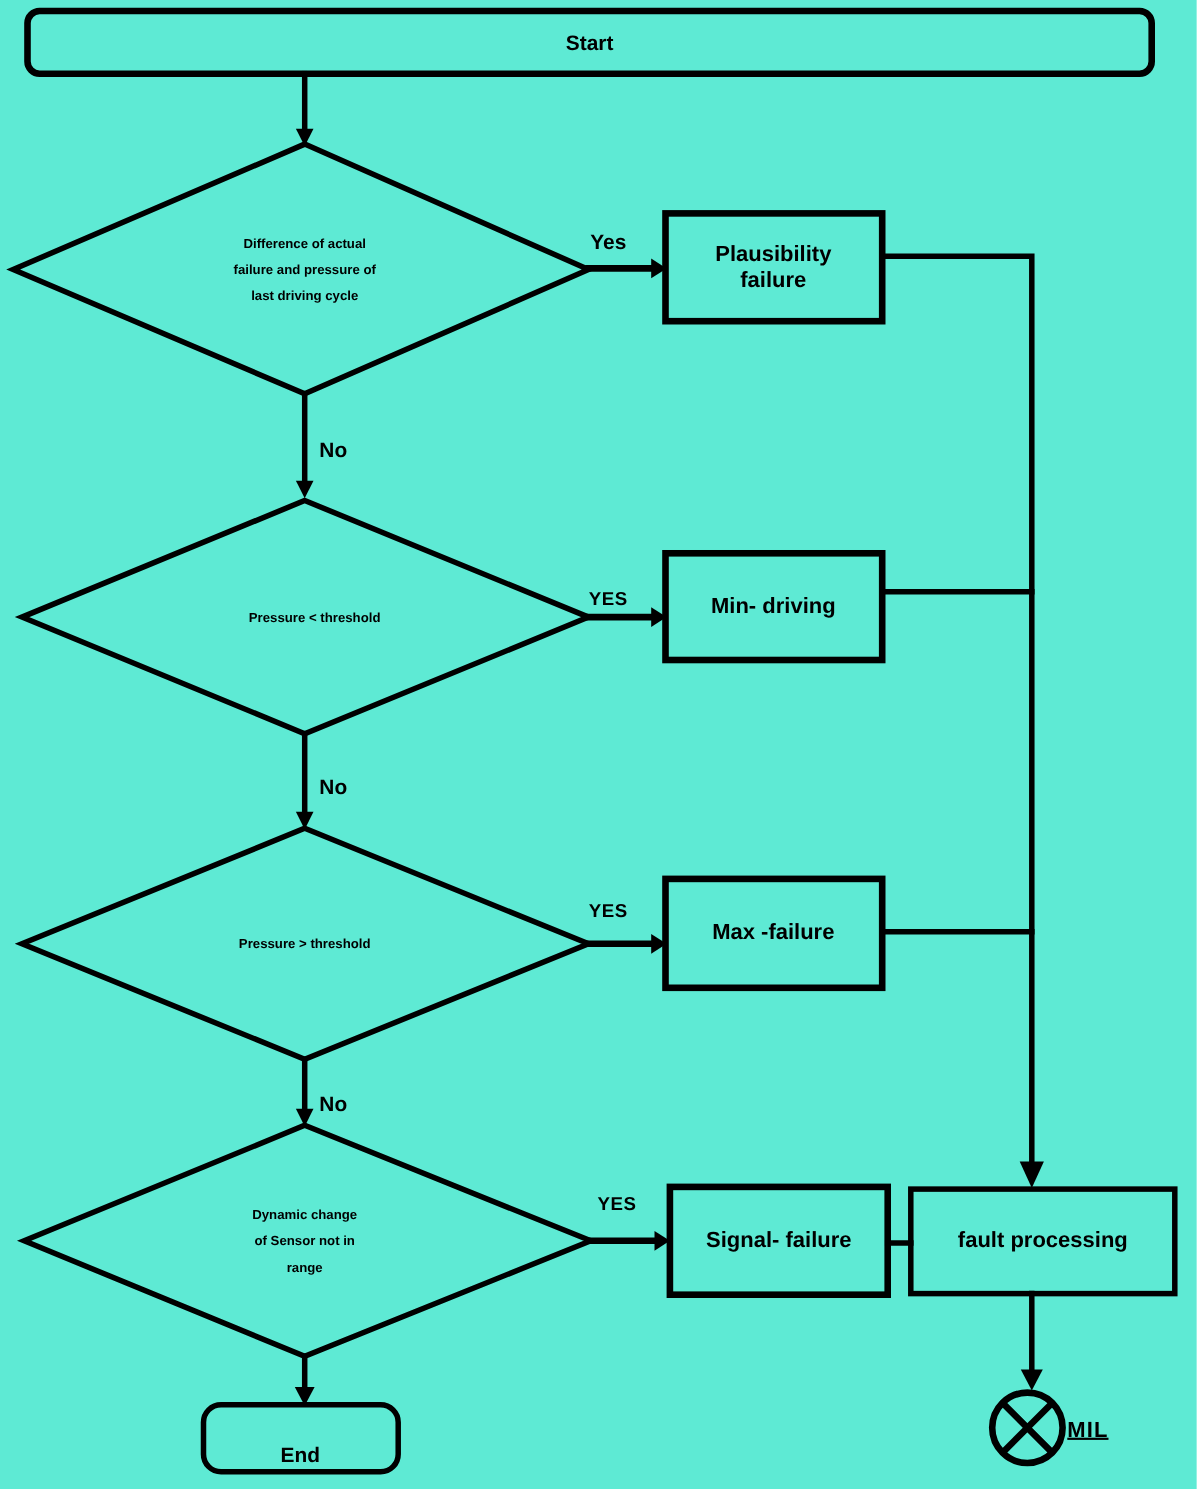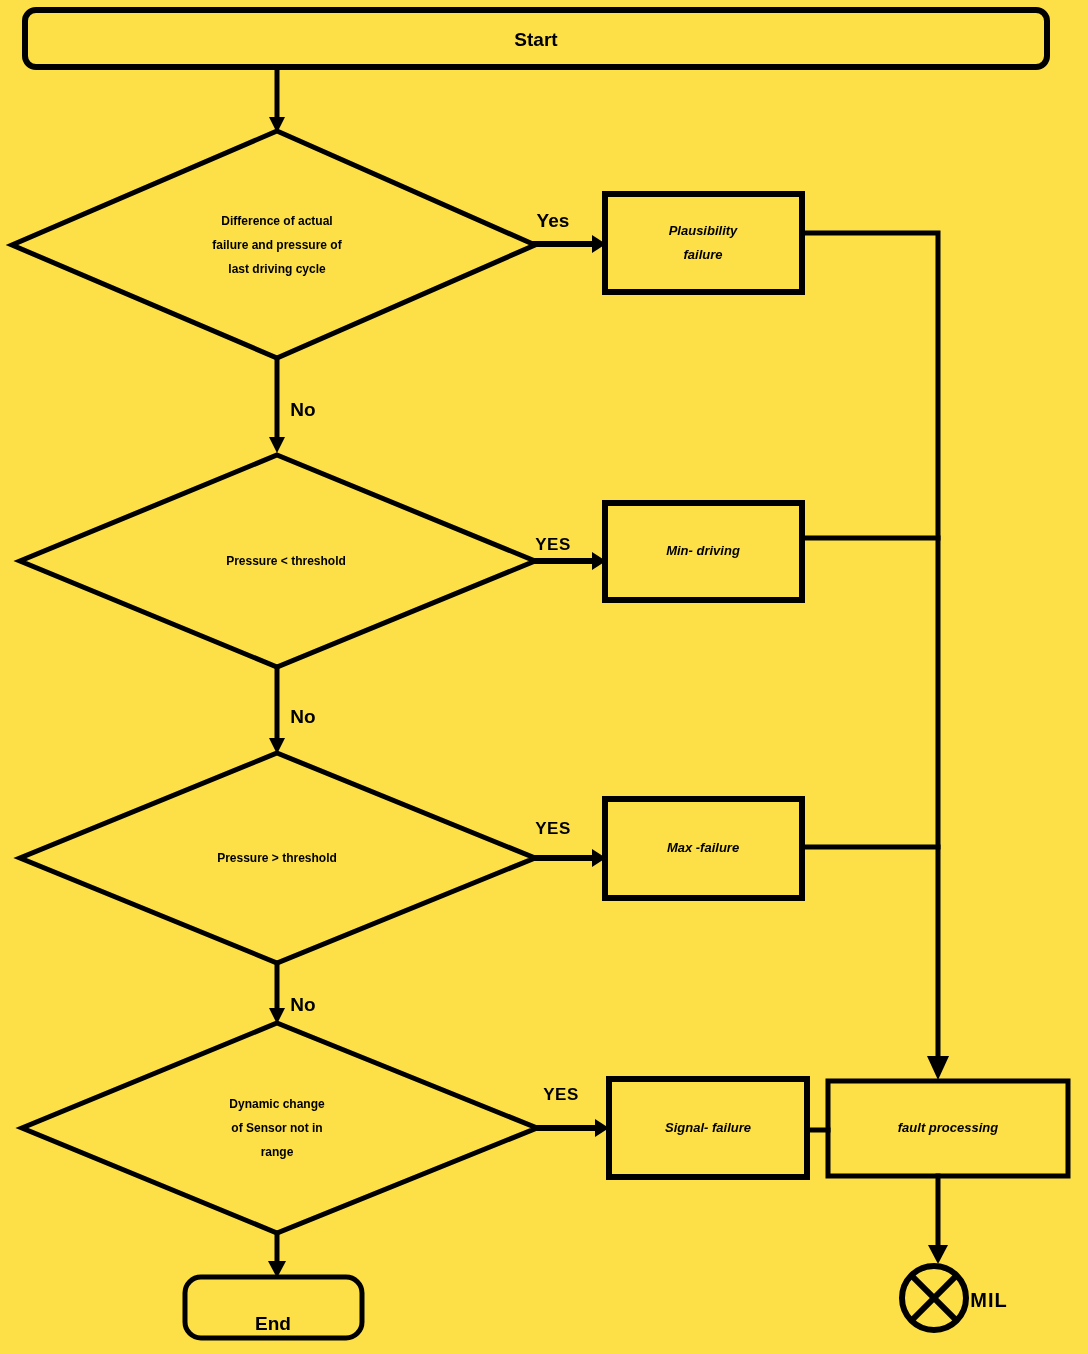--- a/index.html
+++ b/index.html
@@ -1,37 +1,37 @@
 <!DOCTYPE html>
 <html><head>
 <meta charset="utf-8">
 <style>
   html,body{margin:0;padding:0;background:#ffffff;}
   .stage{
     position:relative;
     width:1088px;height:1354px;
-    background:#fde047;
+    background:#5eead4;
     font-family:"Liberation Sans", sans-serif;
     color:#000000;
     overflow:hidden;
   }
   .stage svg{position:absolute;left:0;top:0;}
   .lbl{
     position:absolute;
     transform:translate(-50%,-50%);
     text-align:center;
     font-weight:bold;
     color:#000;
     white-space:nowrap;
     line-height:24px;
   }
   .lbl .ln{display:block;white-space:nowrap;}
   .node-lbl{font-size:19px;}
   .diamond-lbl{font-size:12px;}
-  .box-lbl{font-size:13px;font-style:italic;}
+  .box-lbl{font-size:20px;}
   .edge-lbl{font-size:19px;}
   .edge-lbl.caps{font-size:17px;letter-spacing:0.5px;}
   .mil-lbl{font-size:20px;letter-spacing:1px;}
 </style>
 </head>
 <body>
 
 <div class="stage">
 
   <svg width="1088" height="1354" viewBox="0 0 1088 1354">
@@ -138,15 +138,15 @@
   </div>
 
   <div class="lbl edge-lbl caps" style="left:561px;top:1095px;">YES</div>
 
   <div class="lbl box-lbl" style="left:708px;top:1128px;">Signal- failure</div>
 
   <div class="lbl box-lbl" style="left:948px;top:1128px;">fault processing</div>
 
   <div class="lbl node-lbl" style="left:273px;top:1307px;margin-top:17px;">End</div>
 
-  <div class="lbl mil-lbl" style="left:989px;top:1300px;">MIL</div>
+  <div class="lbl mil-lbl" style="left:989px;top:1300px;text-decoration:underline;">MIL</div>
 
 </div>
 
 </body></html>

